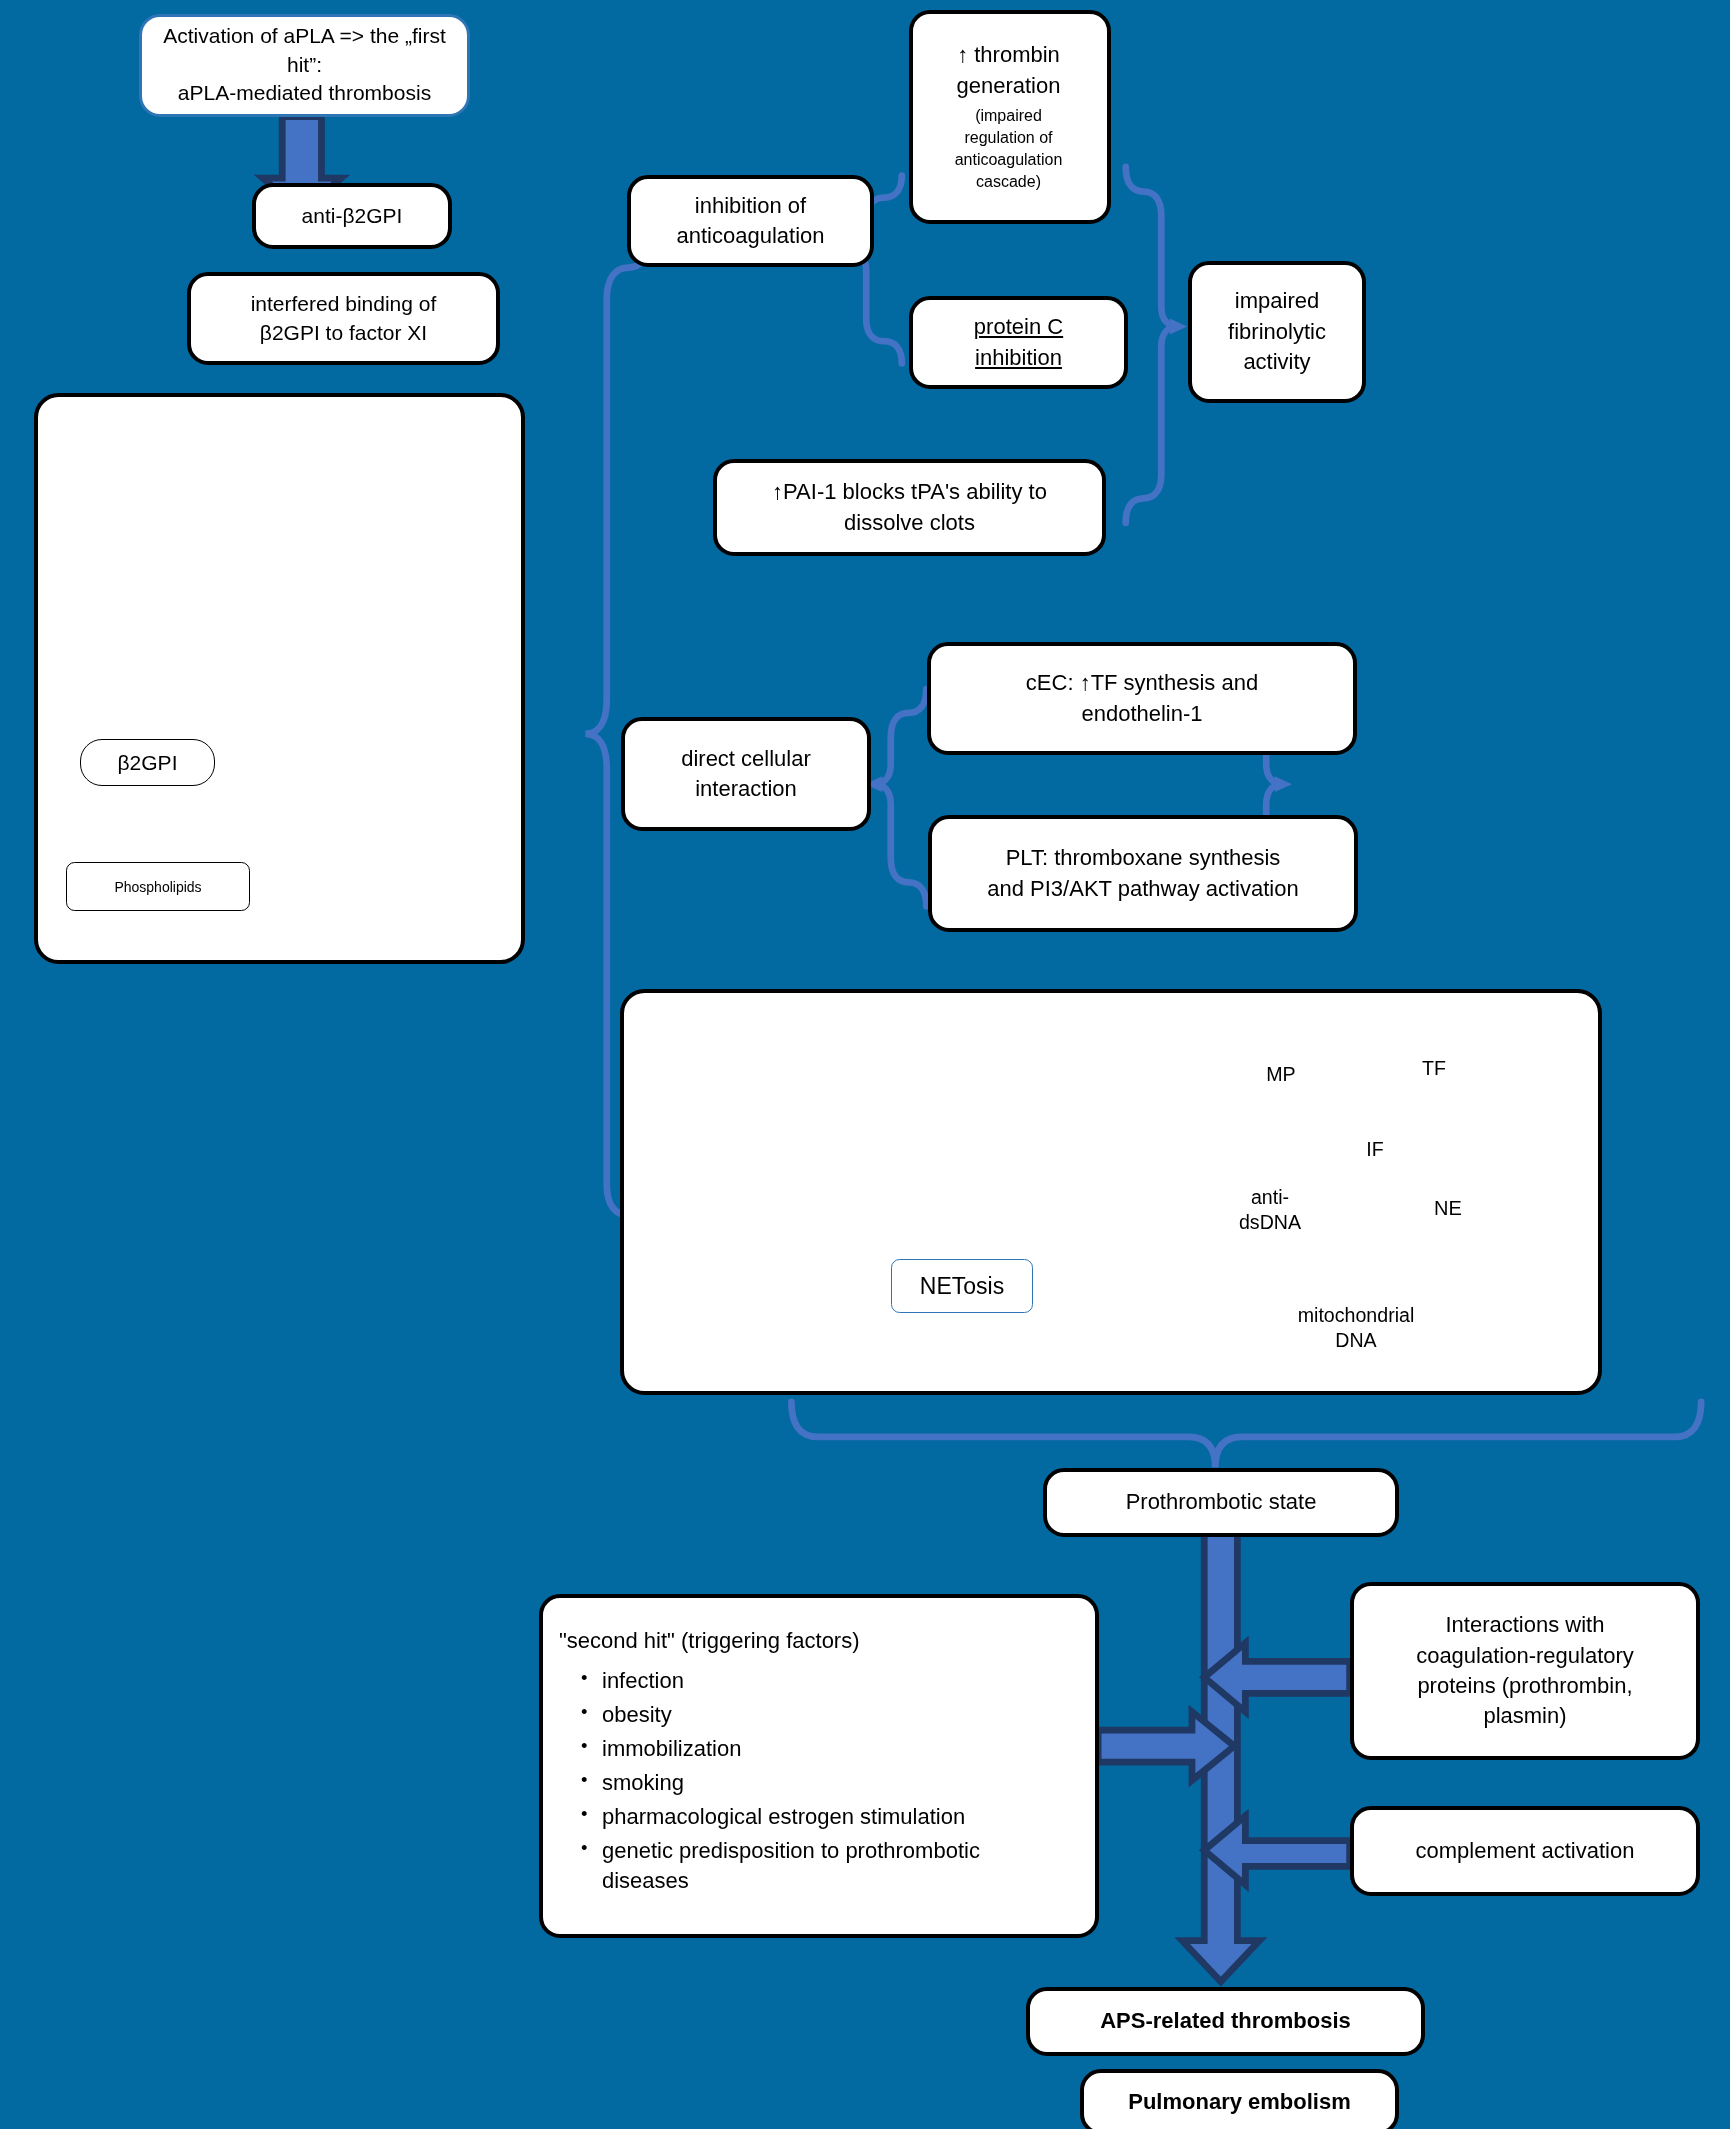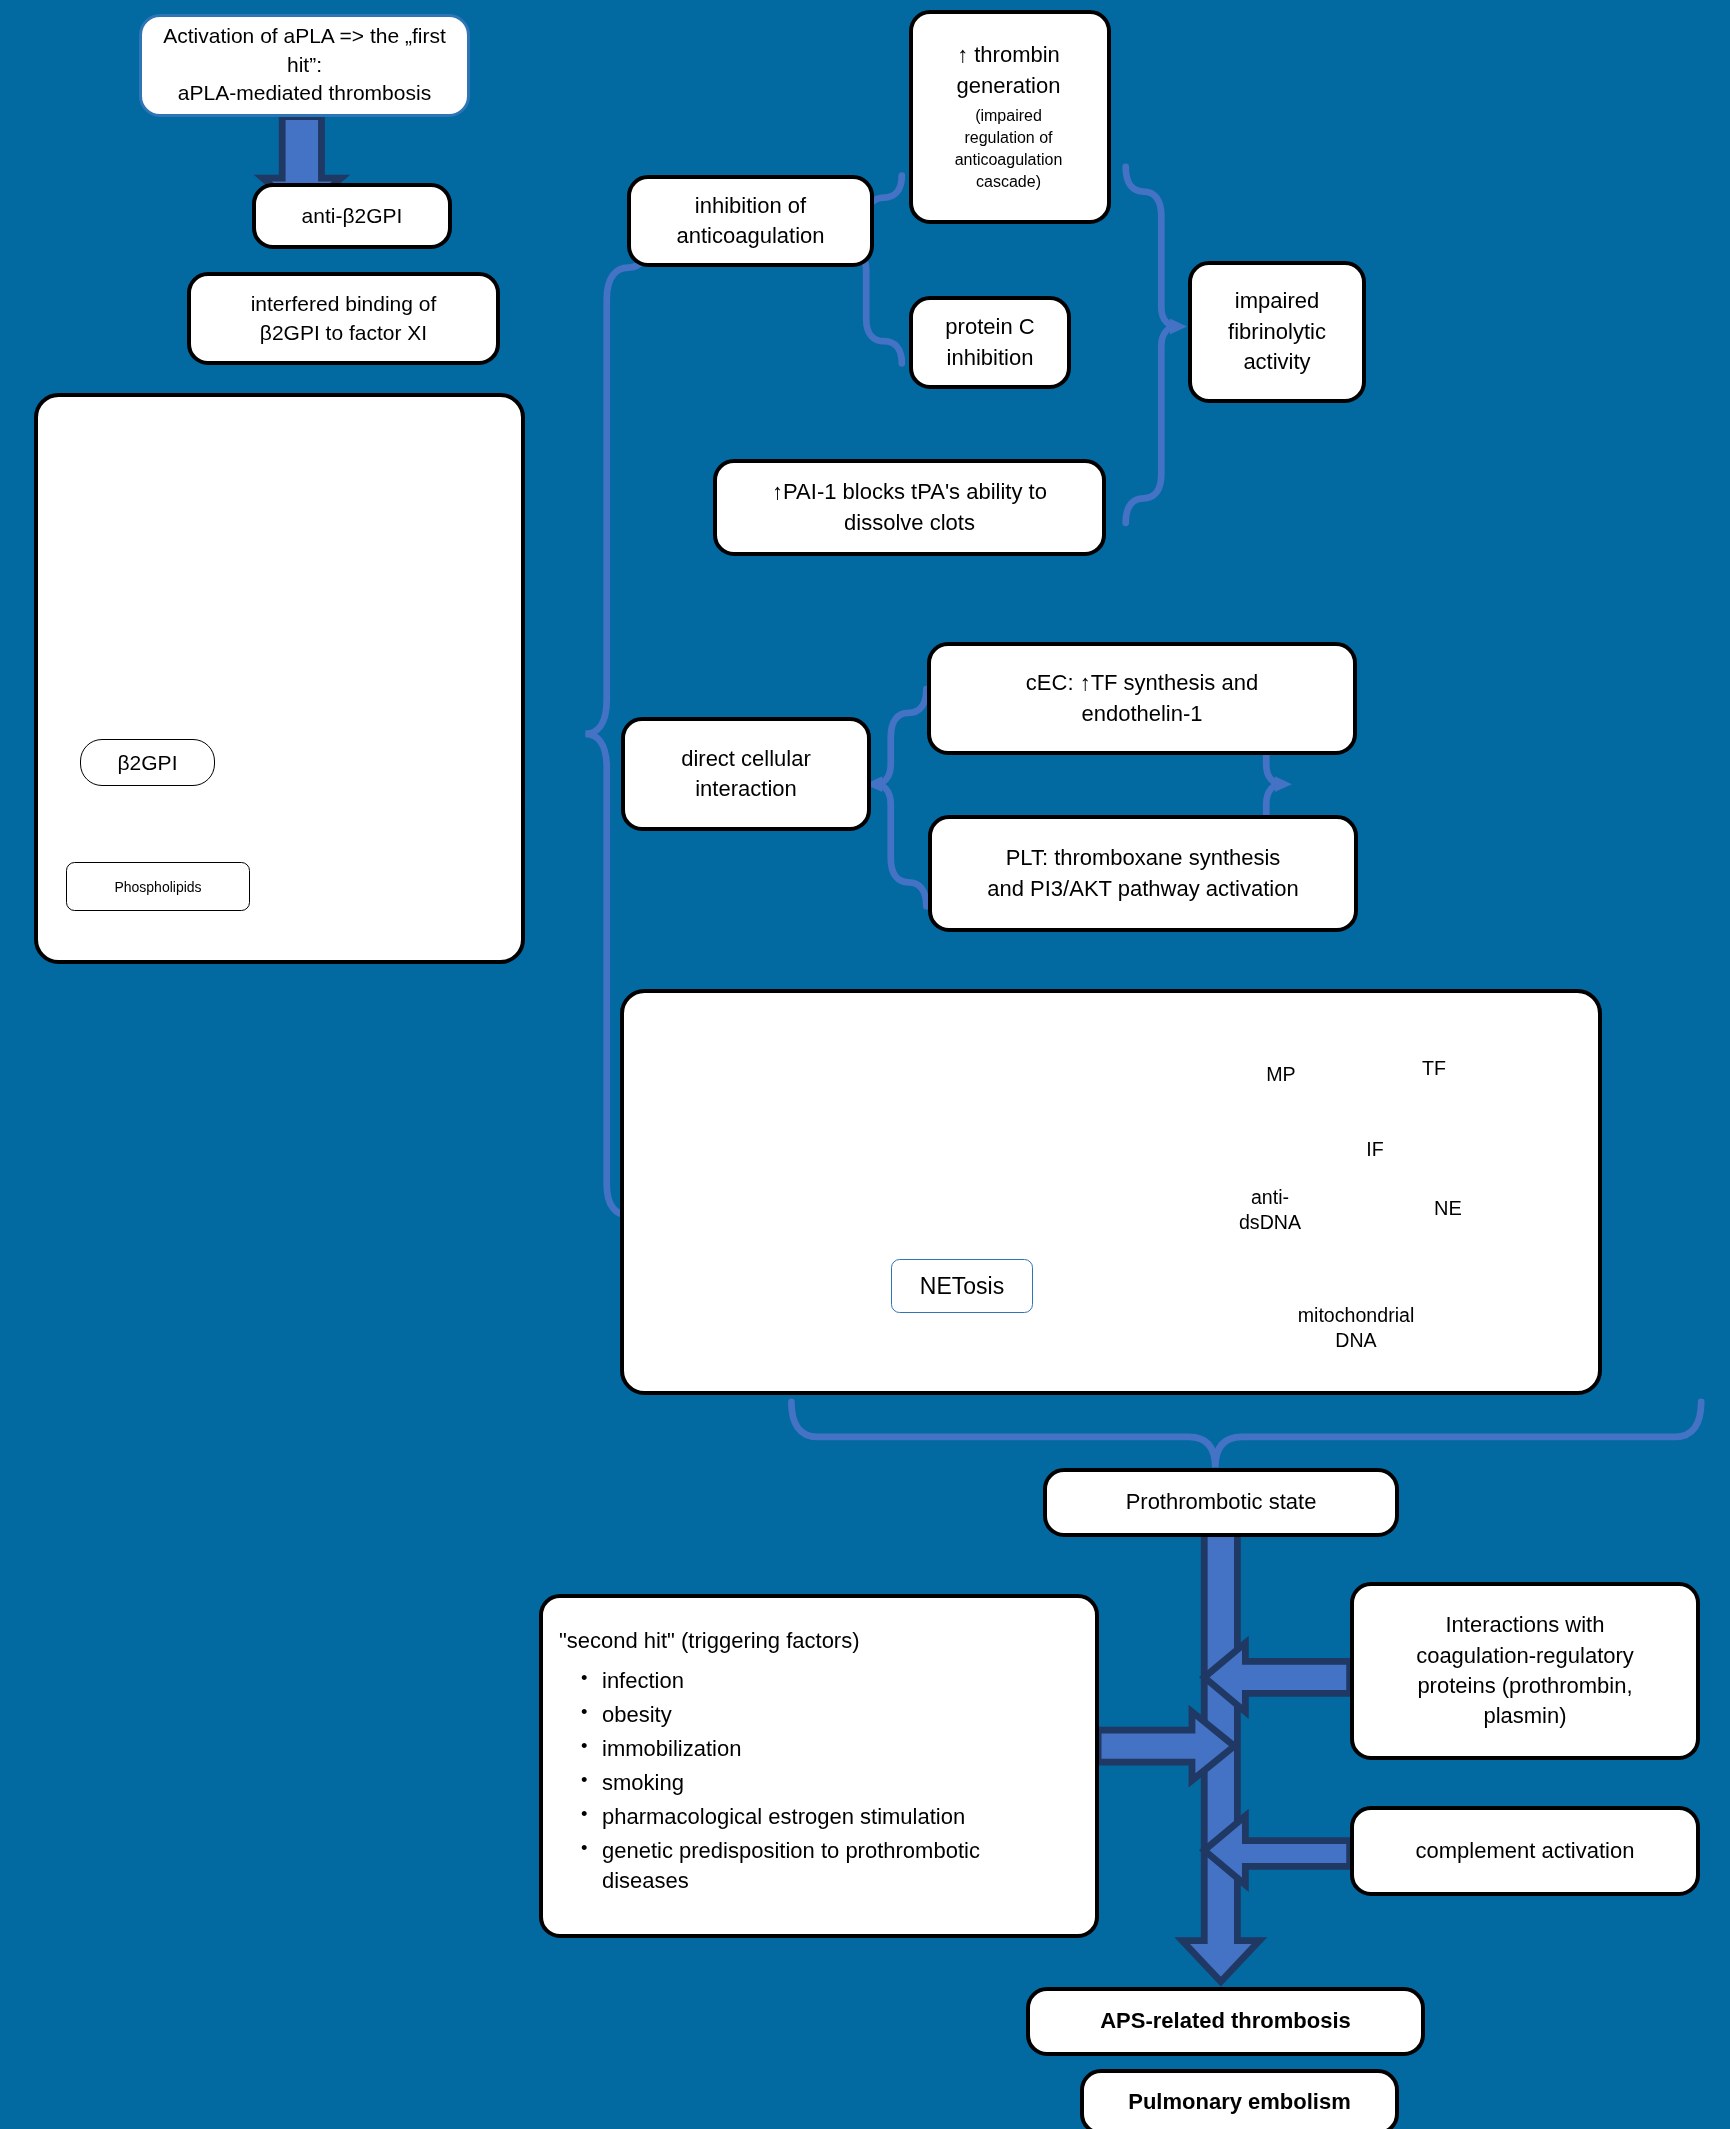--- a/index.html
+++ b/index.html
@@ -409,21 +409,21 @@
 
   <div class="box" style="left:909px;top:9.8px;width:202px;height:214px;flex-direction:column;font-size:22px;padding-left:8px;">
     <span>↑ thrombin
 generation</span>
     <span style="font-size:16px;margin-top:3.7px;">(impaired
 regulation of
 anticoagulation
 cascade)</span>
   </div>
 
-  <div class="box" style="left:909px;top:296px;width:162px;height:93px;font-size:22px;">
+  <div class="box" style="left:909px;top:296px;width:219px;height:93px;font-size:22px;text-decoration:underline;">
     <span>protein C
 inhibition</span>
   </div>
 
   <div class="box" style="left:713px;top:459px;width:393px;height:97px;font-size:22px;">
     <span>↑PAI-1 blocks tPA's ability to
 dissolve clots</span>
   </div>
 
   <div class="box" style="left:621px;top:717px;width:250px;height:114px;font-size:22px;">

